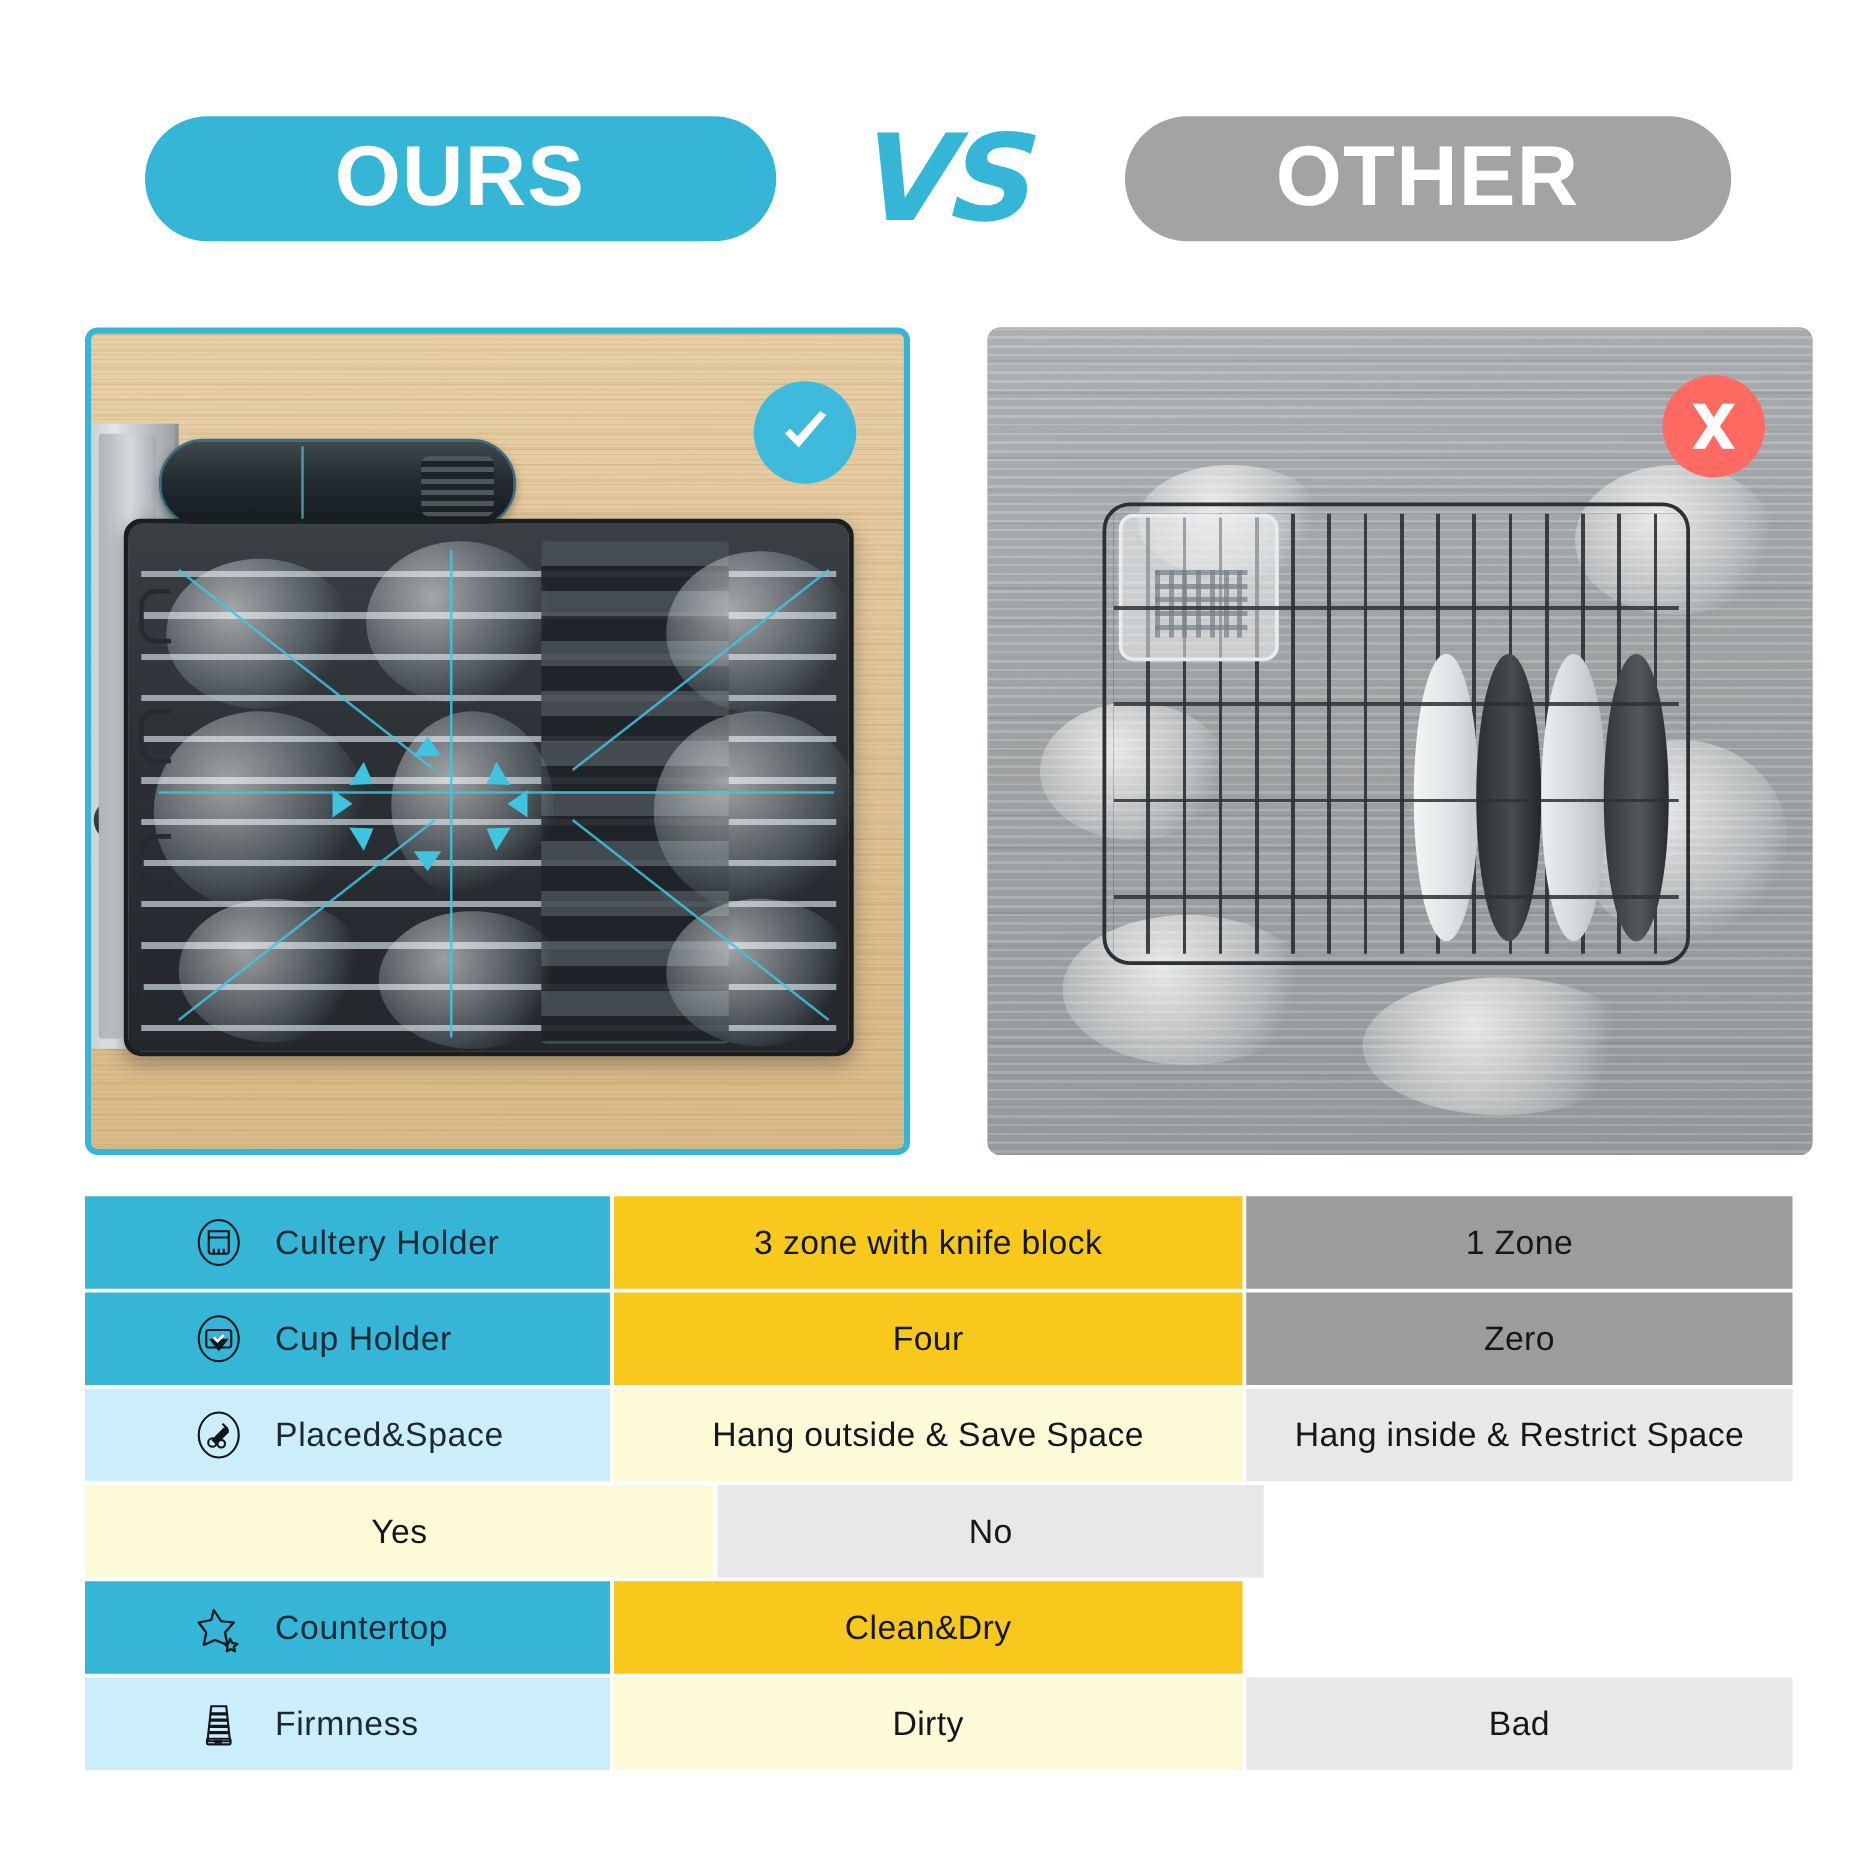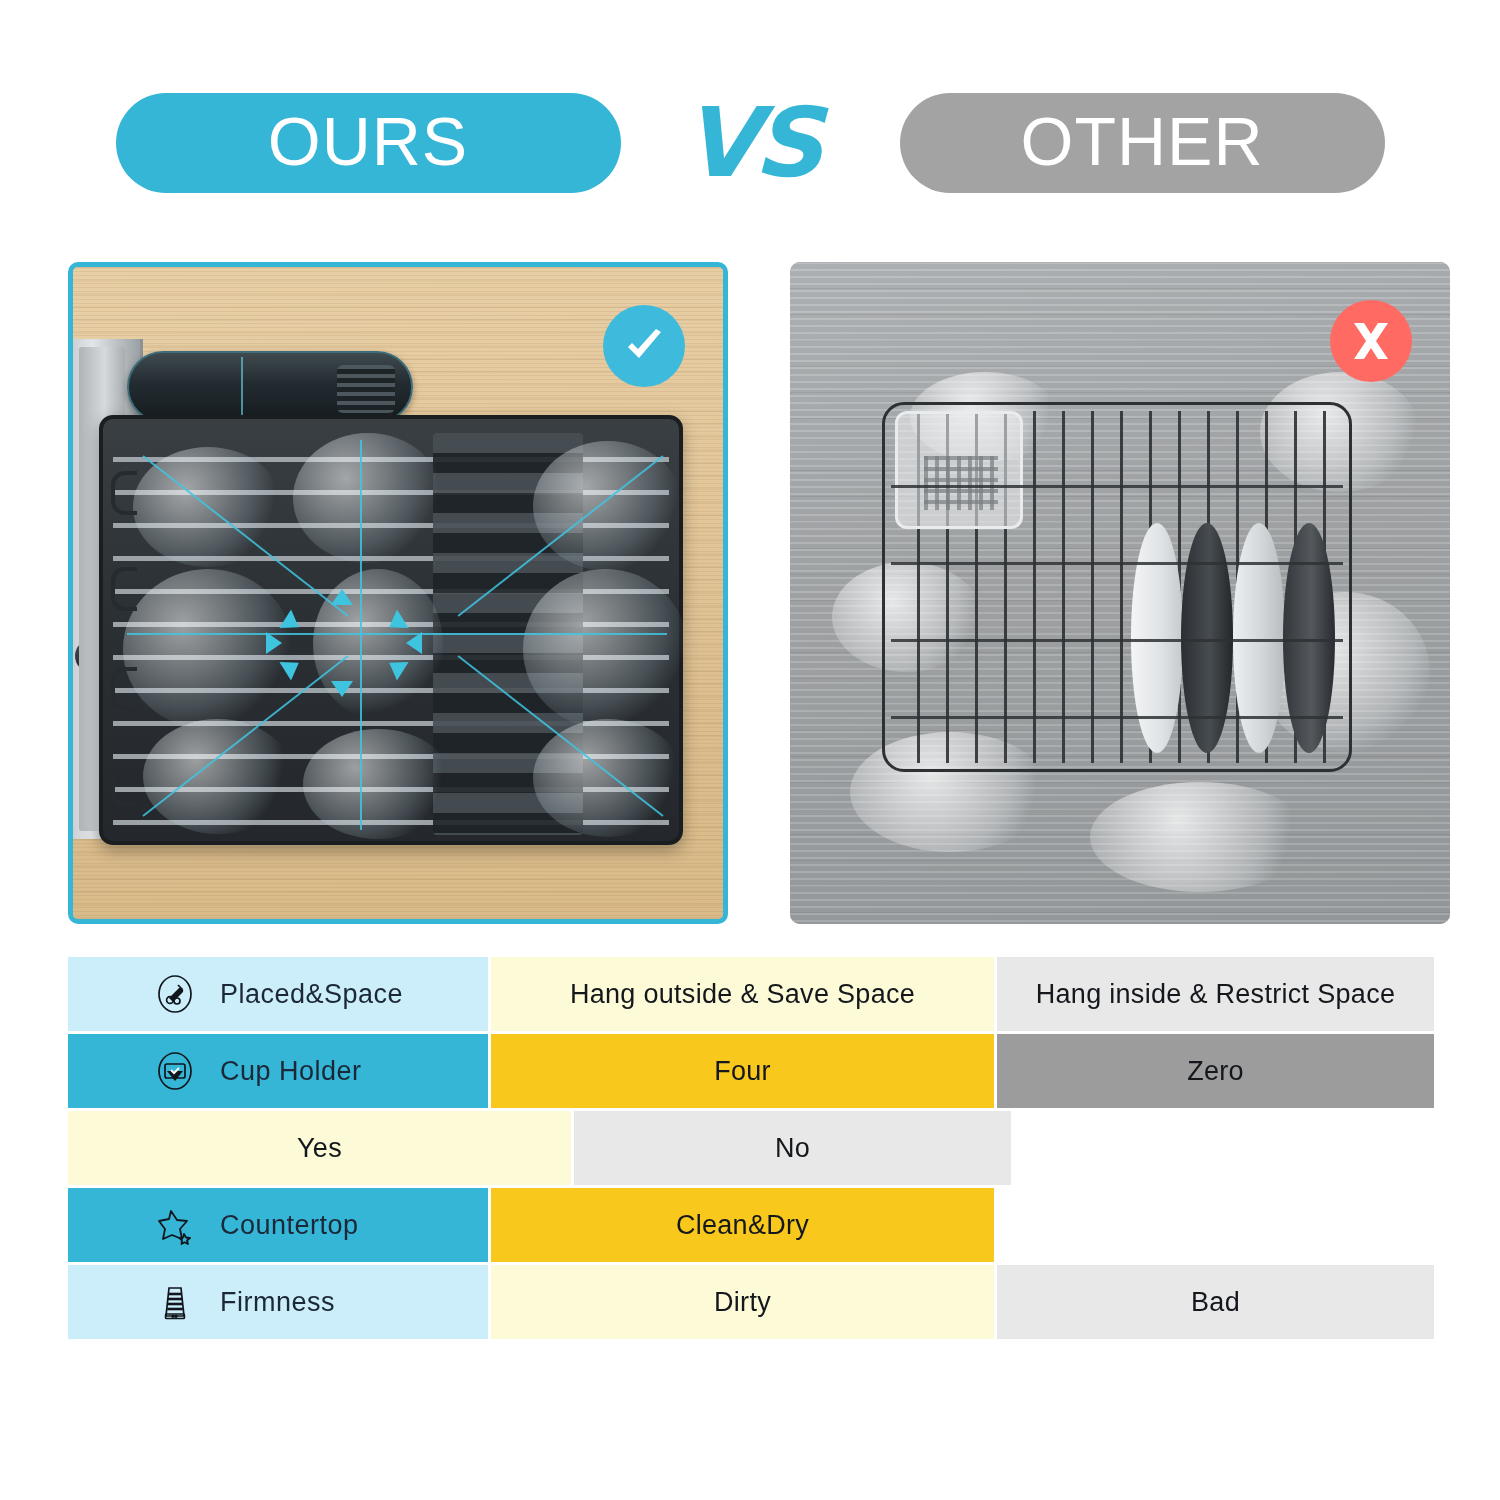--- a/index.html
+++ b/index.html
@@ -26,21 +26,21 @@
   }
 
   .pill {
     height: 100px;
     border-radius: 50px;
     display: flex;
     align-items: center;
     justify-content: center;
     color: #ffffff;
     font-size: 68px;
-    font-weight: normal;
+    font-weight: bold;
     letter-spacing: 1px;
     line-height: 1;
     padding-bottom: 5px;
   }
   .pill-ours  { width: 505px; background: #35B6D6; }
   .pill-other { width: 485px; background: #A3A3A3; }
 
   .vs-wrap {
     width: 195px;
     height: 120px;
@@ -405,59 +405,80 @@
           <svg width="48" height="48" viewBox="0 0 48 48">
             <path d="M7 6 L17 6 L24 17 L31 6 L41 6 L29 24 L41 42 L31 42 L24 31 L17 42 L7 42 L19 24 Z" fill="#ffffff"></path>
           </svg>
         </div>
       </div>
     </div>
   </div>
 
   <div class="table">
 
+    <div class="row row-odd">
+      <div class="cell cell-label">
+        <span class="row-icon">
+          <svg width="42" height="42" viewBox="0 0 42 42" fill="none" stroke="#11161c" stroke-width="1.7">
+            <ellipse cx="21" cy="21" rx="16" ry="18"></ellipse>
+            <path d="M13 12 h16 v16 a2 2 0 0 1 -2 2 h-12 a2 2 0 0 1 -2 -2 z"></path>
+            <line x1="13" y1="17" x2="29" y2="17"></line>
+            <line x1="17" y1="26" x2="17" y2="30"></line>
+            <line x1="21" y1="26" x2="21" y2="30"></line>
+            <line x1="25" y1="26" x2="25" y2="30"></line>
+          </svg>
+        </span>
+        <span class="label-text">Cultery Holder</span>
+      </div>
+      <div class="cell cell-ours">
+        <span class="value-text">3 zone with knife block</span>
+      </div>
+      <div class="cell cell-other">
+        <span class="value-text">1 Zone</span>
+      </div>
+    </div>
+
+    <div class="row row-odd">
+      <div class="cell cell-label">
+        <span class="row-icon">
+          <svg width="42" height="42" viewBox="0 0 42 42" fill="none" stroke="#11161c" stroke-width="1.7">
+            <ellipse cx="21" cy="21" rx="16" ry="18"></ellipse>
+            <rect x="11" y="14" width="20" height="14" rx="2"></rect>
+            <path d="M13 21 L21 31 L29 21 Z" fill="#11161c" stroke="none"></path>
+            <path d="M17 20 l3 3 l5 -5" stroke="#ffffff" stroke-width="2" fill="none"></path>
+          </svg>
+        </span>
+        <span class="label-text">Cup Holder</span>
+      </div>
+      <div class="cell cell-ours">
+        <span class="value-text">Four</span>
+      </div>
+      <div class="cell cell-other">
+        <span class="value-text">Zero</span>
+      </div>
+    </div>
 
     <div class="row row-even">
       <div class="cell cell-label">
         <span class="row-icon">
           <svg width="42" height="42" viewBox="0 0 42 42" fill="none" stroke="#11161c" stroke-width="1.7">
             <ellipse cx="21" cy="21" rx="16" ry="18"></ellipse>
             <path d="M15 25 l10 -10 a3 3 0 0 1 4 4 l-10 10 z" fill="#11161c" stroke="none"></path>
             <circle cx="16" cy="27" r="3.4"></circle>
             <circle cx="23" cy="28" r="3"></circle>
             <path d="M24 12 l4 4"></path>
           </svg>
         </span>
         <span class="label-text">Placed&amp;Space</span>
       </div>
       <div class="cell cell-ours">
         <span class="value-text">Hang outside &amp; Save Space</span>
       </div>
       <div class="cell cell-other">
         <span class="value-text">Hang inside &amp; Restrict Space</span>
-      </div>
-    </div>
-
-    <div class="row row-odd">
-      <div class="cell cell-label">
-        <span class="row-icon">
-          <svg width="42" height="42" viewBox="0 0 42 42" fill="none" stroke="#11161c" stroke-width="1.7">
-            <ellipse cx="21" cy="21" rx="16" ry="18"></ellipse>
-            <rect x="11" y="14" width="20" height="14" rx="2"></rect>
-            <path d="M13 21 L21 31 L29 21 Z" fill="#11161c" stroke="none"></path>
-            <path d="M17 20 l3 3 l5 -5" stroke="#ffffff" stroke-width="2" fill="none"></path>
-          </svg>
-        </span>
-        <span class="label-text">Cup Holder</span>
-      </div>
-      <div class="cell cell-ours">
-        <span class="value-text">Four</span>
-      </div>
-      <div class="cell cell-other">
-        <span class="value-text">Zero</span>
       </div>
     </div>
 
     <div class="row row-even">
       <div class="cell cell-ours">
         <span class="value-text">Yes</span>
       </div>
       <div class="cell cell-other">
         <span class="value-text">No</span>
       </div>

